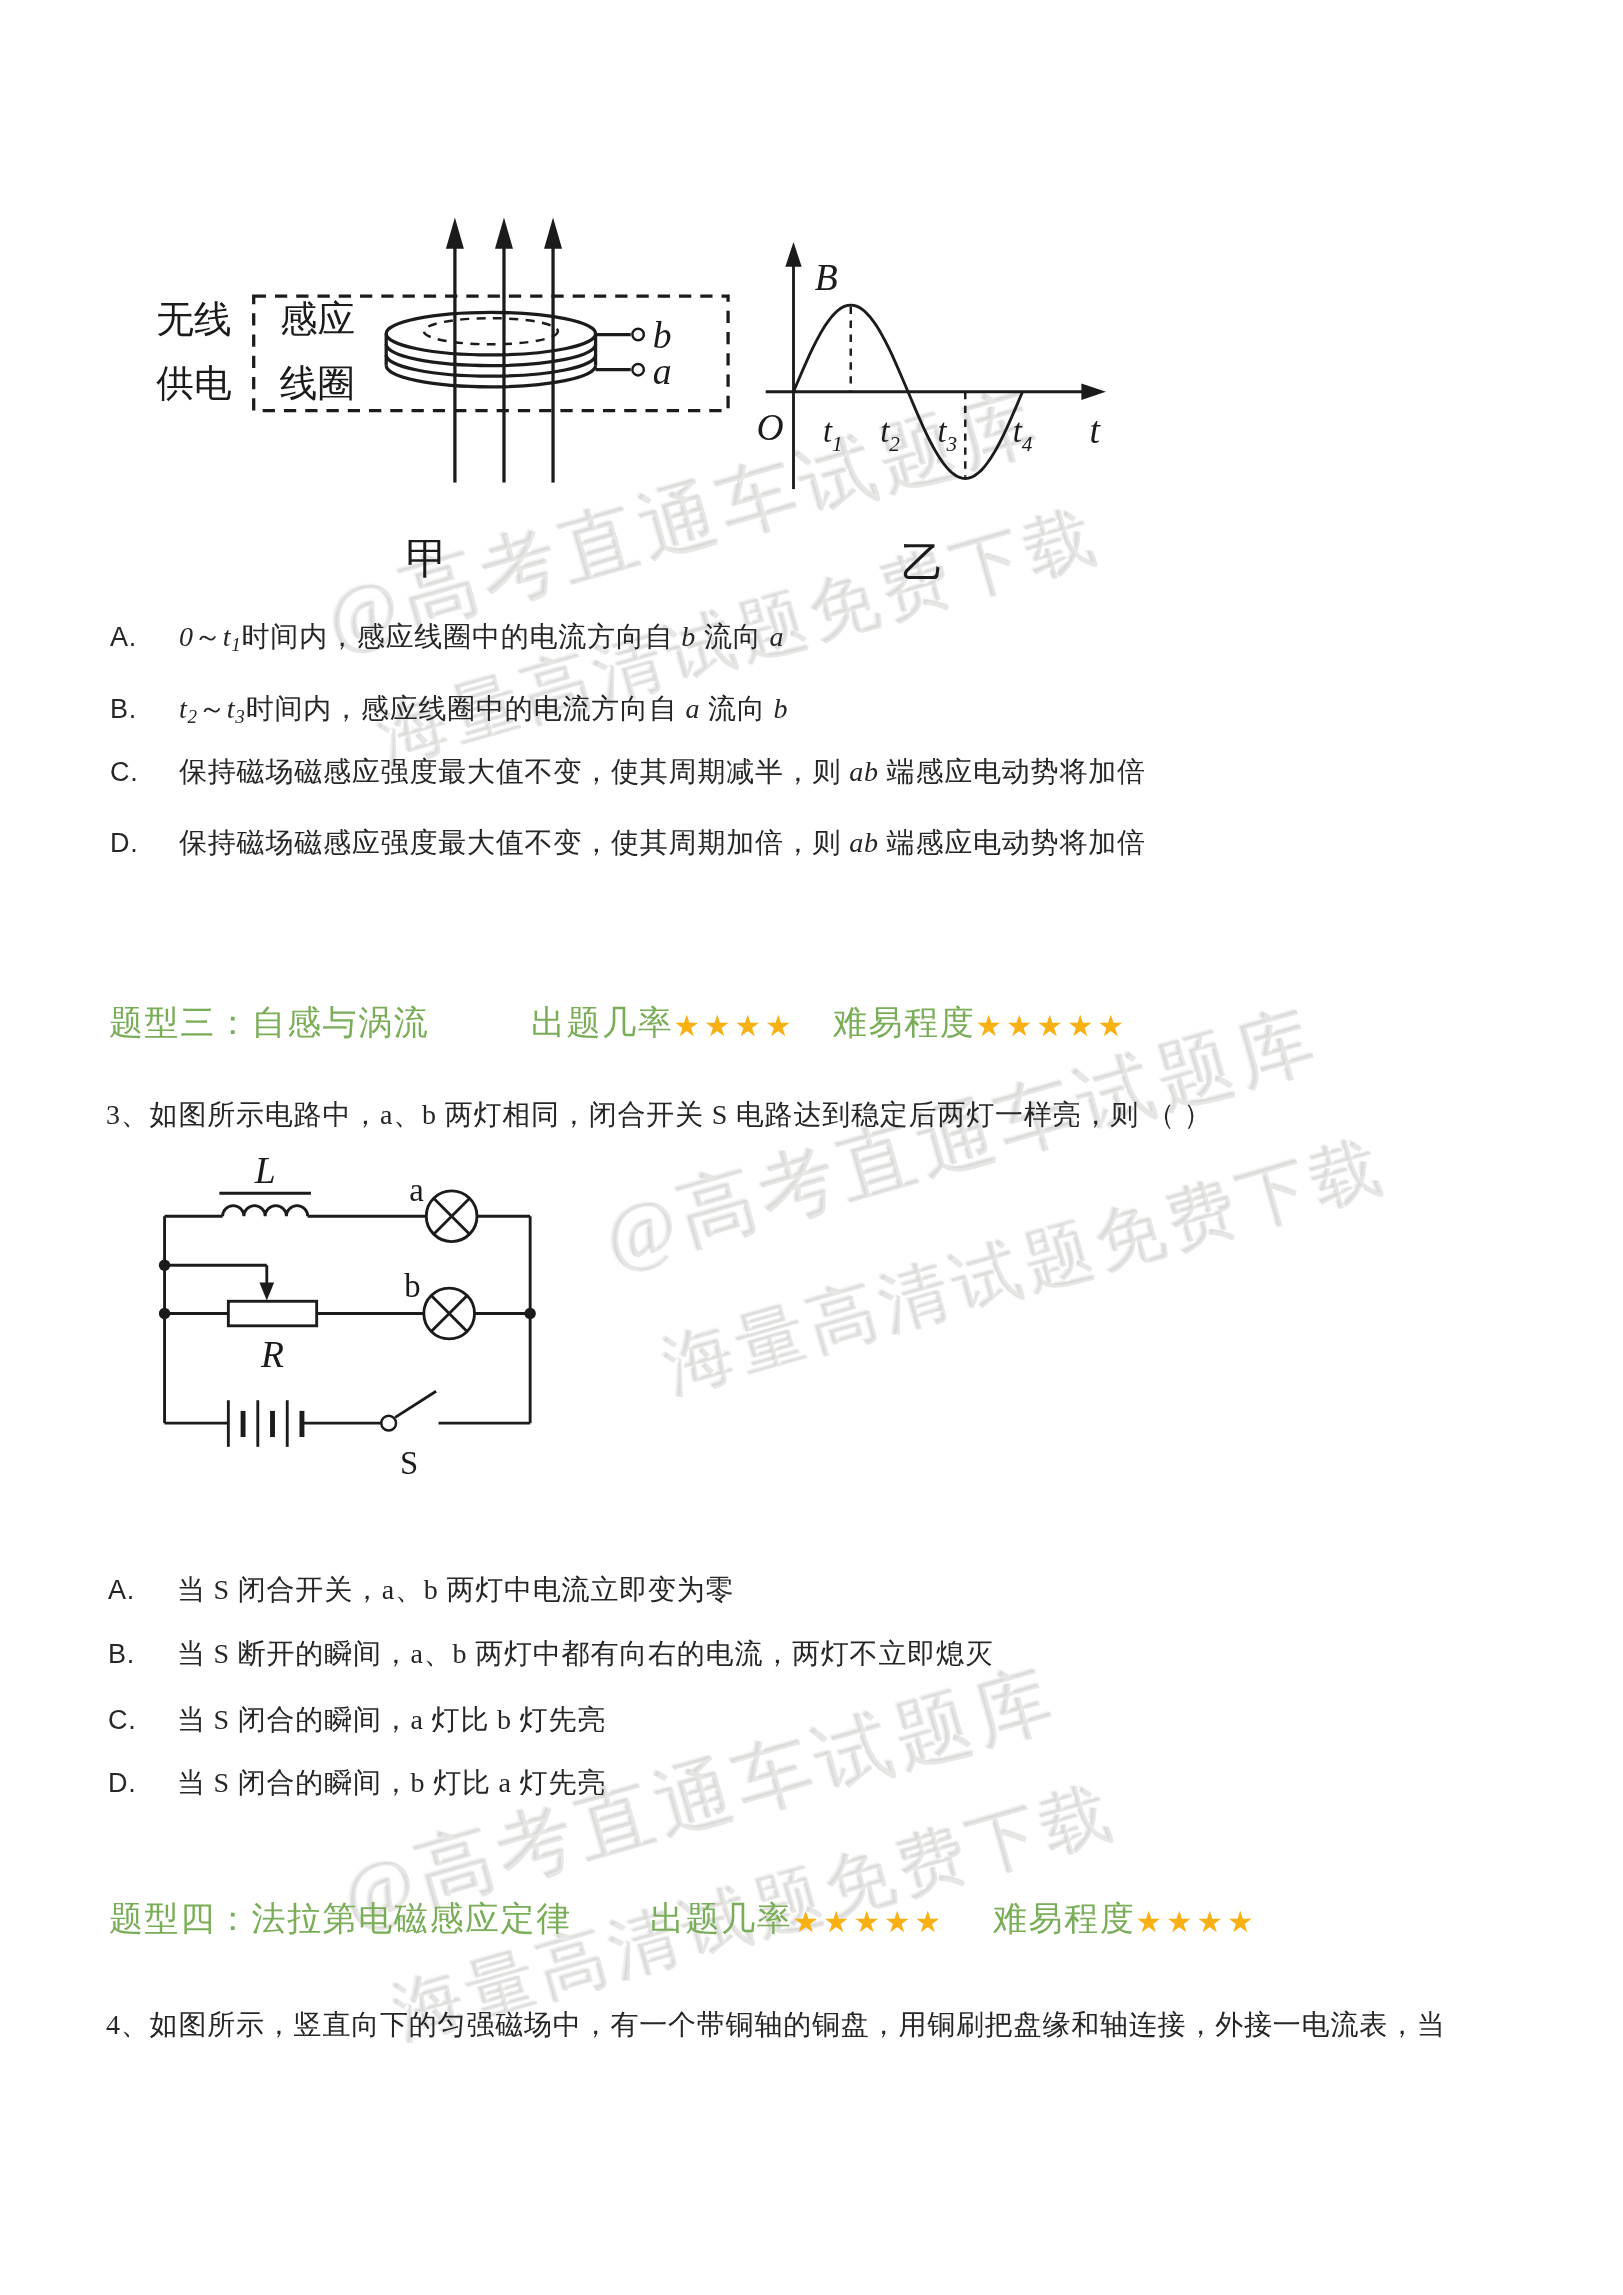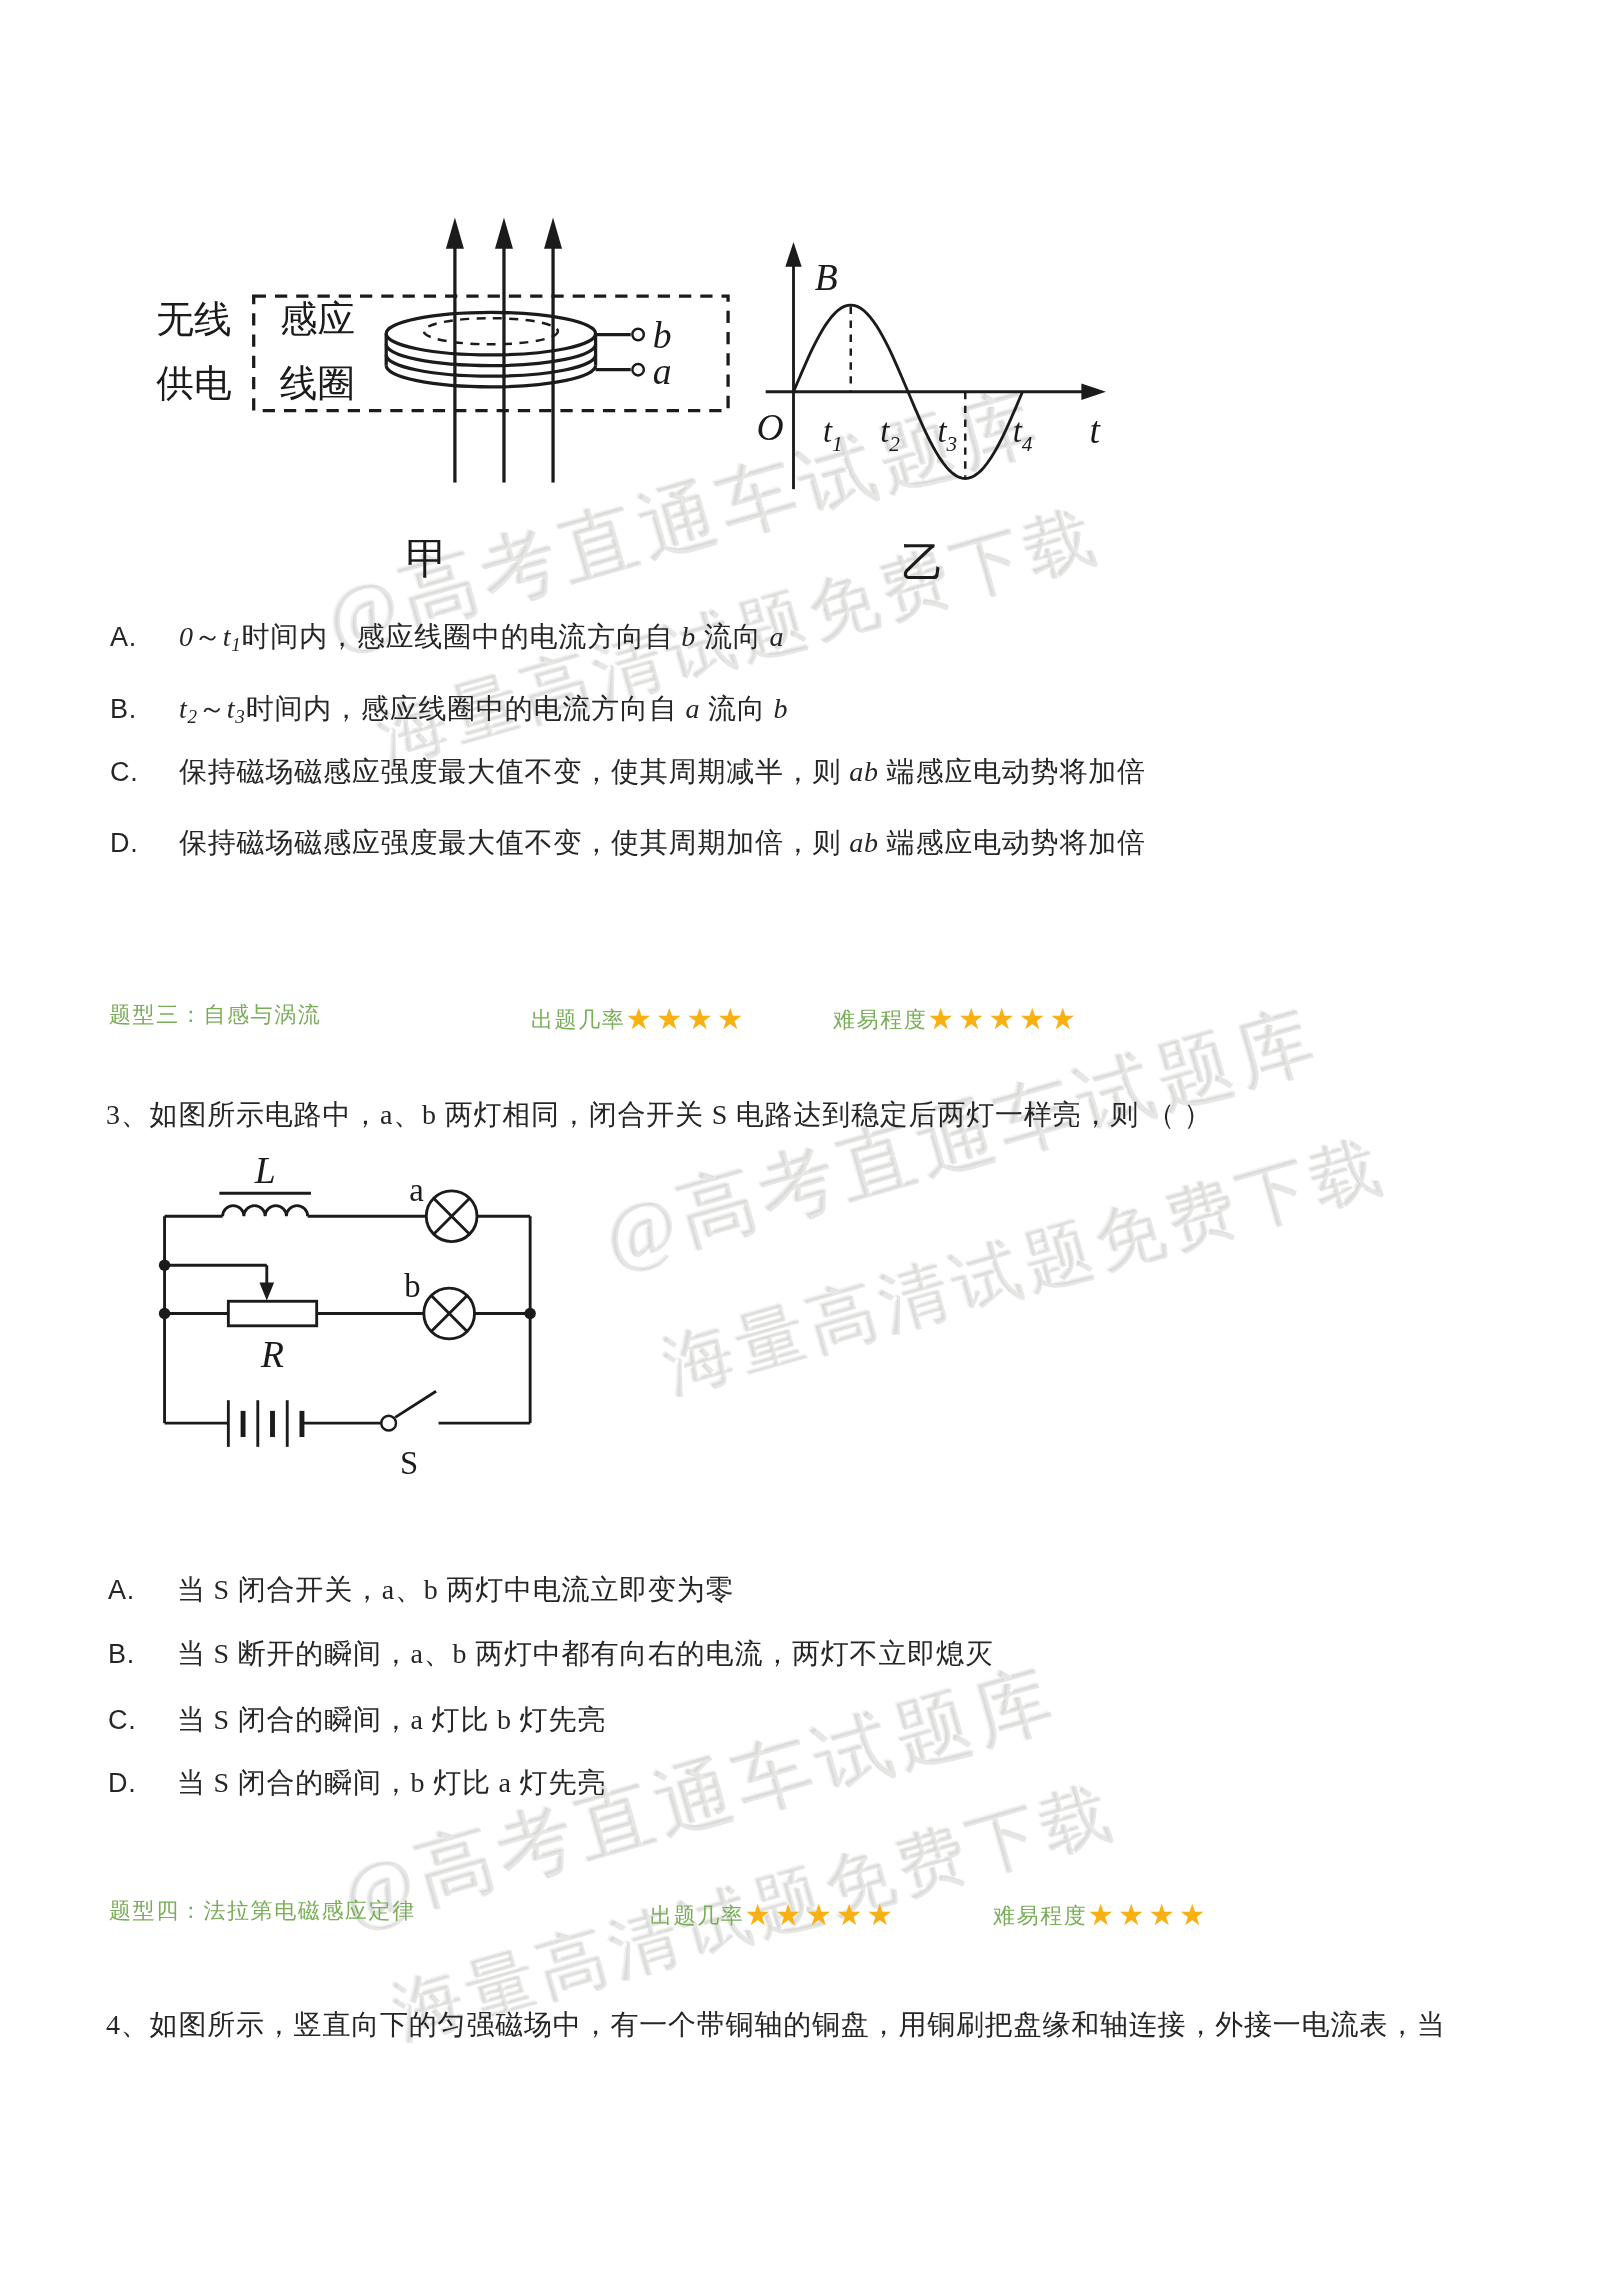--- a/index.html
+++ b/index.html
@@ -29,21 +29,21 @@
   .svg-sub{font-size:26px;}
   
   .textline{position:absolute;font-size:28px;letter-spacing:0.8px;white-space:nowrap;color:#262626;}
   .opt-label{font-family:"Liberation Sans",sans-serif;font-size:27px;display:inline-block;min-width:69px;}
   .seg-n{font-style:normal;}
   .seg-i{font-style:italic;font-family:"Liberation Serif",serif;}
   .seg-sub{font-style:italic;font-family:"Liberation Serif",serif;font-size:0.68em;vertical-align:-0.28em;}
   .stem{position:absolute;font-size:28px;letter-spacing:0.8px;white-space:nowrap;color:#262626;}
   
   .sec-row{position:absolute;left:0;width:1623px;height:39px;}
-  .sec-title,.sec-label{font-size:22px;color:#79ad58;letter-spacing:1.6px;font-family:Liberation Mono, monospace;}
+  .sec-title,.sec-label{font-size:34px;color:#79ad58;letter-spacing:1.6px;font-family:Liberation Mono, monospace;}
   .sec-title{position:absolute;}
   .sec-pair{position:absolute;white-space:nowrap;margin-left:24px;}
   .stars{font-size:29.5px;color:#f8b013;letter-spacing:4.1px;font-family:"DejaVu Sans",sans-serif;
          position:relative;top:1.6px;}
 </style>
 </head>
 <body>
 
 <div class="page">
 

